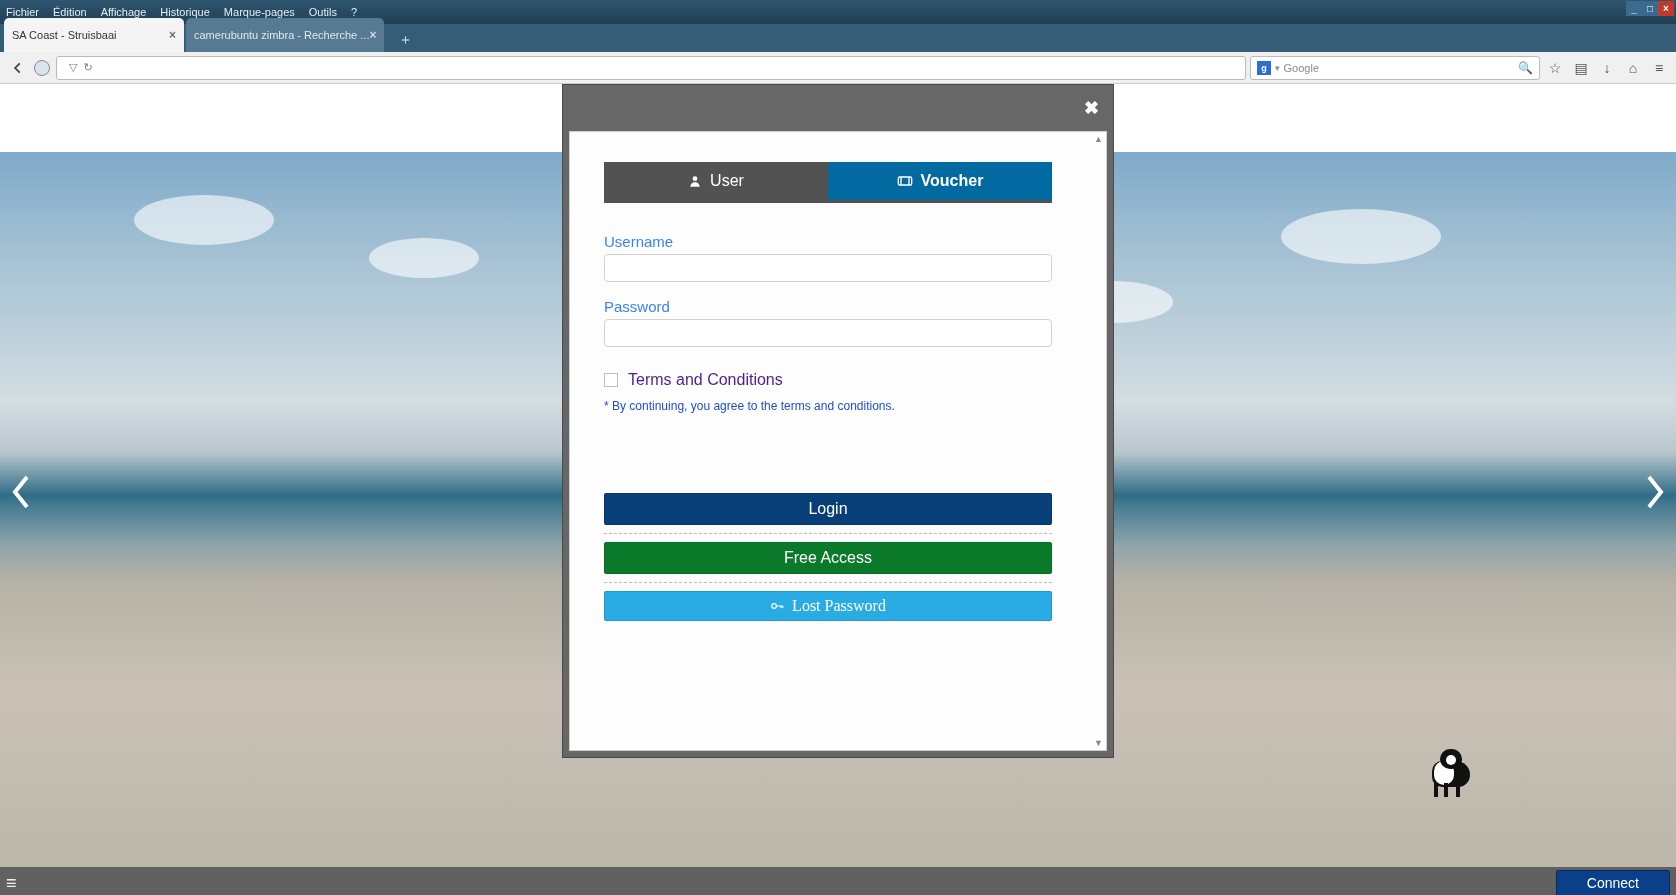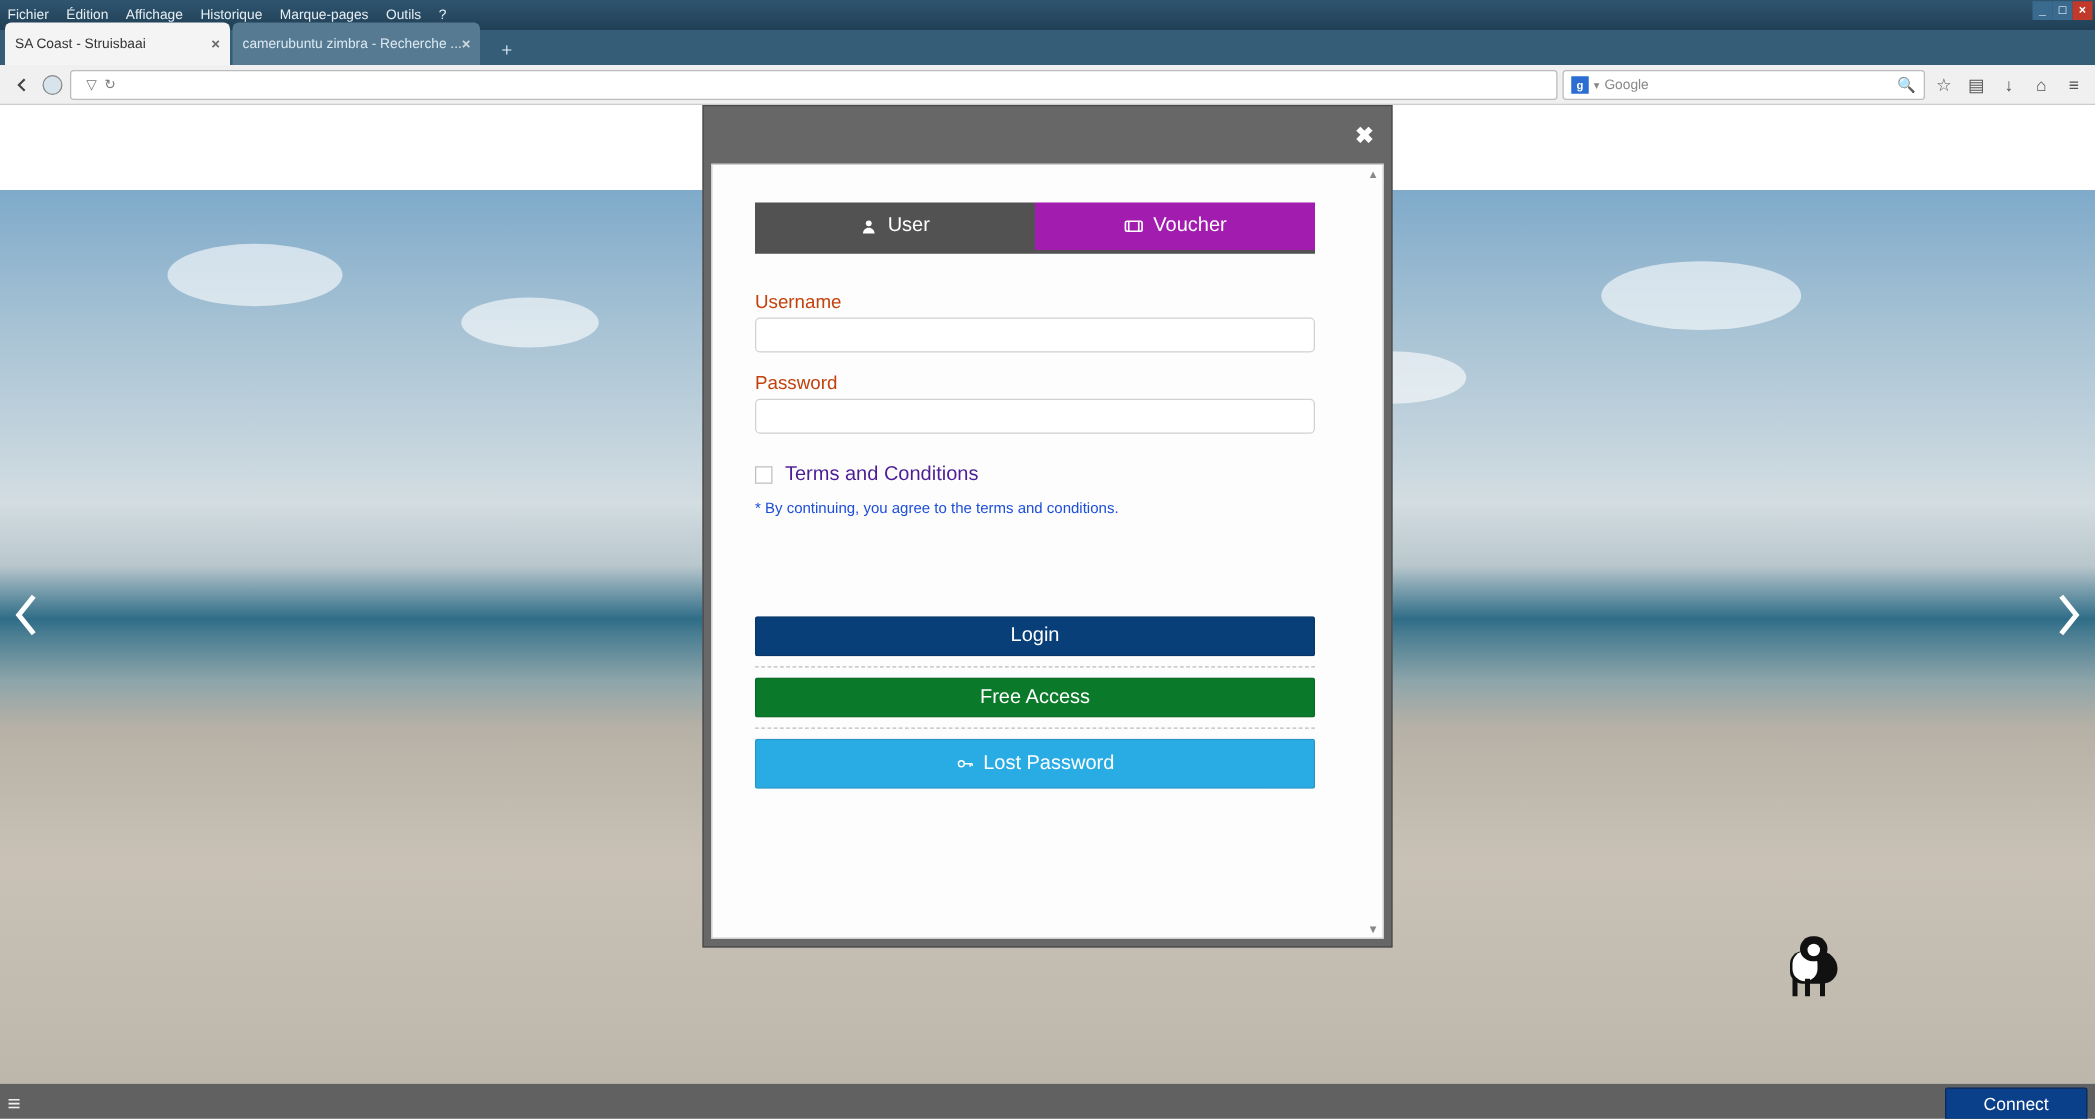--- a/index.html
+++ b/index.html
@@ -225,26 +225,26 @@
   border-bottom: 3px solid #525252;
 }
 .login-tab {
   flex: 1;
   height: 38px;
   display: flex; align-items: center; justify-content: center;
   gap: 8px;
   color: #fff; font-size: 16px;
 }
 .login-tab.active { background: #525252; }
-.login-tab.inactive { background: #a21caf; }
+.login-tab.inactive { background: #0369a1; font-weight: bold; }
 .login-tab .ico { font-size: 14px; }
 
 
 .form-block { margin-top: 30px; }
-.form-label { color: #c2410c; font-size: 15px; margin-bottom: 4px; }
+.form-label { color: #3b82f6; font-size: 15px; margin-bottom: 4px; }
 .form-input {
   width: 100%; height: 28px;
   border: 1px solid #d1d1d1; border-radius: 4px;
   background: #fff;
 }
 .field-gap { margin-top: 16px; }
 .tc-row { margin-top: 24px; display: flex; align-items: center; gap: 10px; }
 .tc-check { width:14px; height:14px; border:1px solid #bfbfbf; background:#fff; }
 .tc-label { color: #4c1d95; font-size: 16px; }
 .tc-note { margin-top: 10px; font-size: 12px; color: #1d4ed8; }
@@ -253,21 +253,21 @@
 .btn-stack { margin-top: 80px; }
 .big-btn {
   width: 100%; height: 32px;
   color: #fff; font-size: 16px;
   display:flex; align-items:center; justify-content:center;
   border-radius: 2px;
   border: 1px solid rgba(0,0,0,0.12);
 }
 .btn-login { background: #083f79; }
 .btn-free  { background: #0a7a2a; }
-.btn-lost  { background: #29ace3; height: 40px; }
+.btn-lost  { background: #29ace3; height: 30px; font-family: Liberation Serif, serif; }
 .dashed-sep {
   height: 0; margin: 8px 0;
   border-top: 1px dashed #bcbcbc;
 }
 .btn-lost .key-ico { margin-right: 8px; font-size: 14px; }
 </style>
 </head>
 <body>
 
 <div class="menubar">

